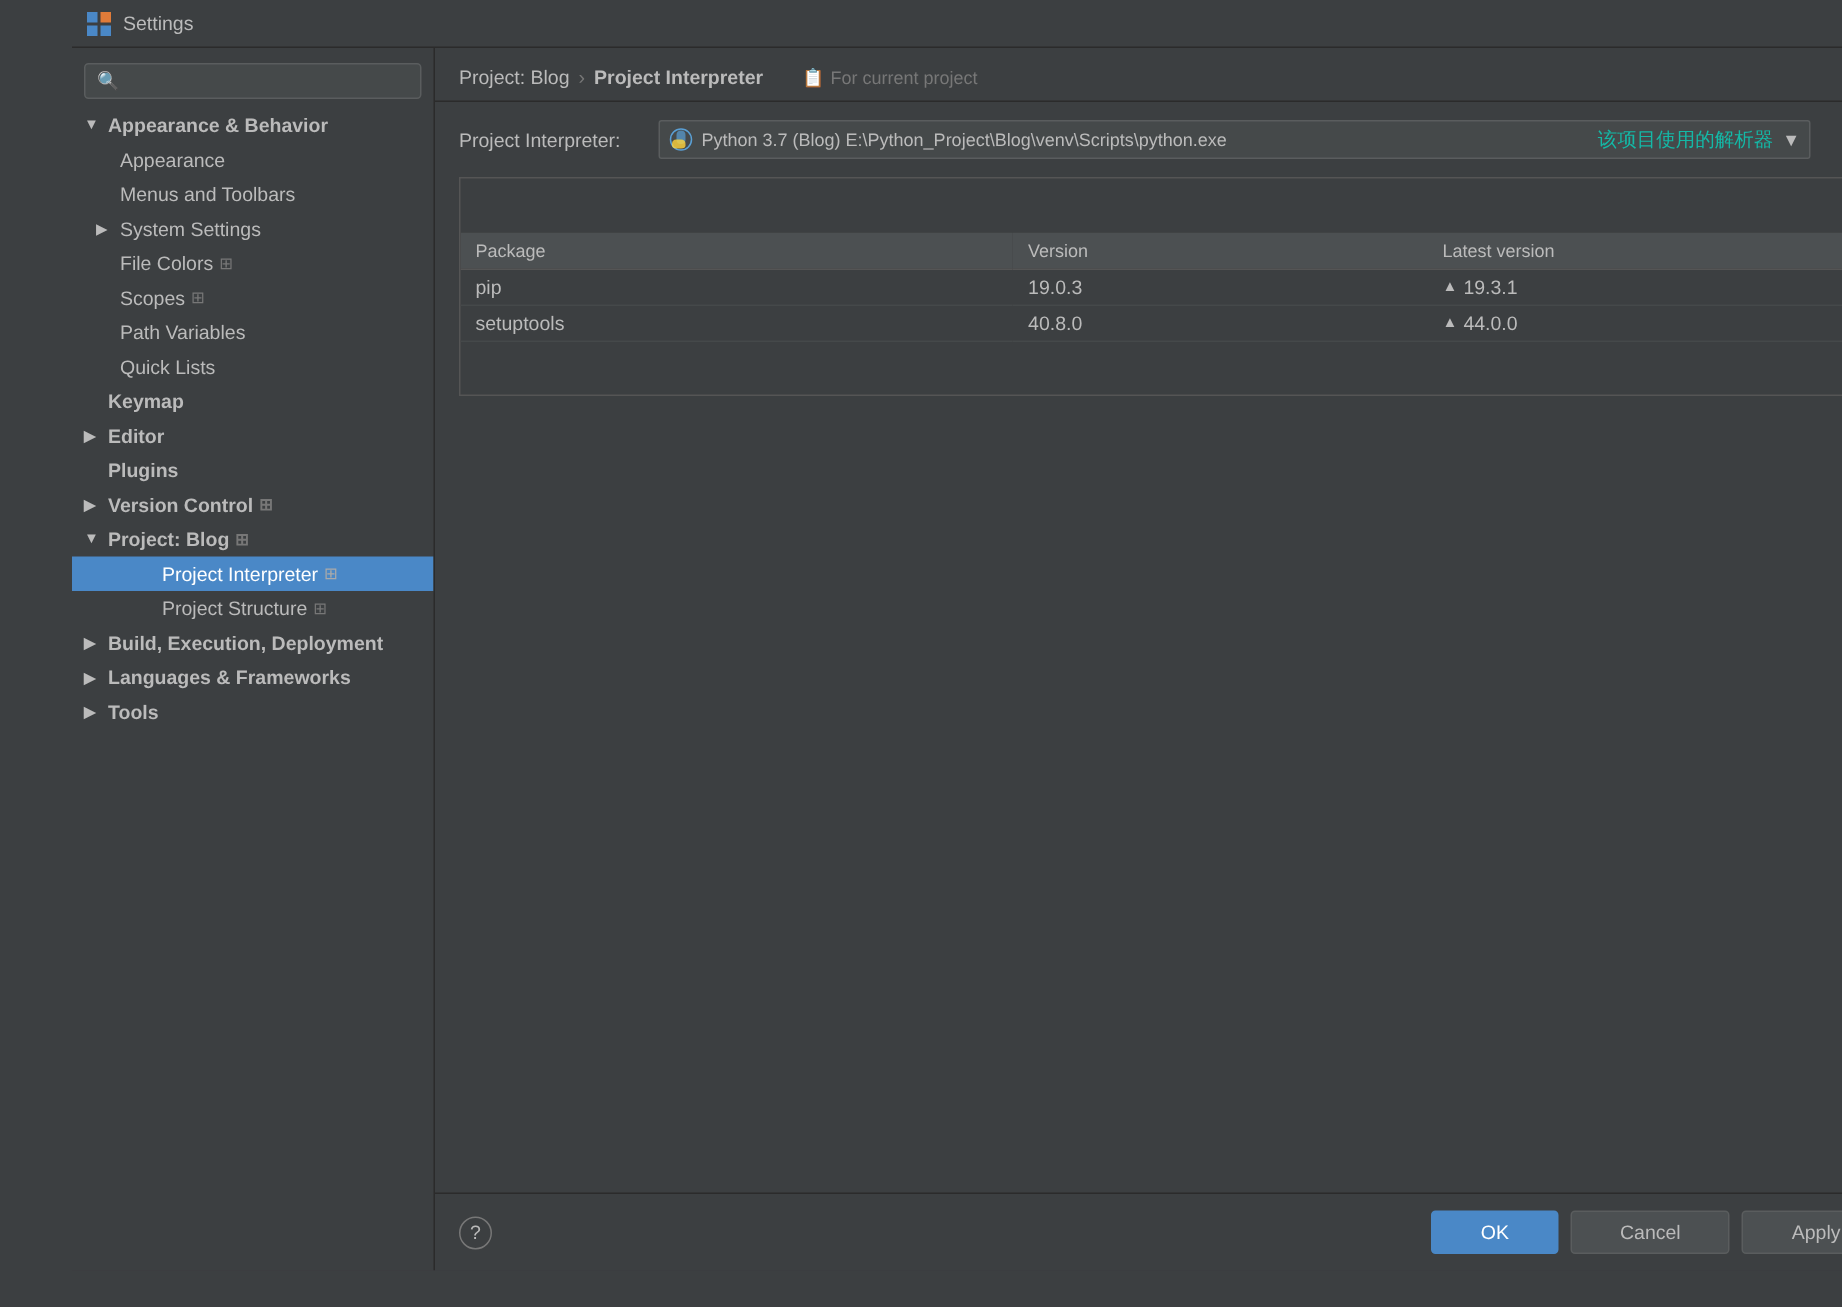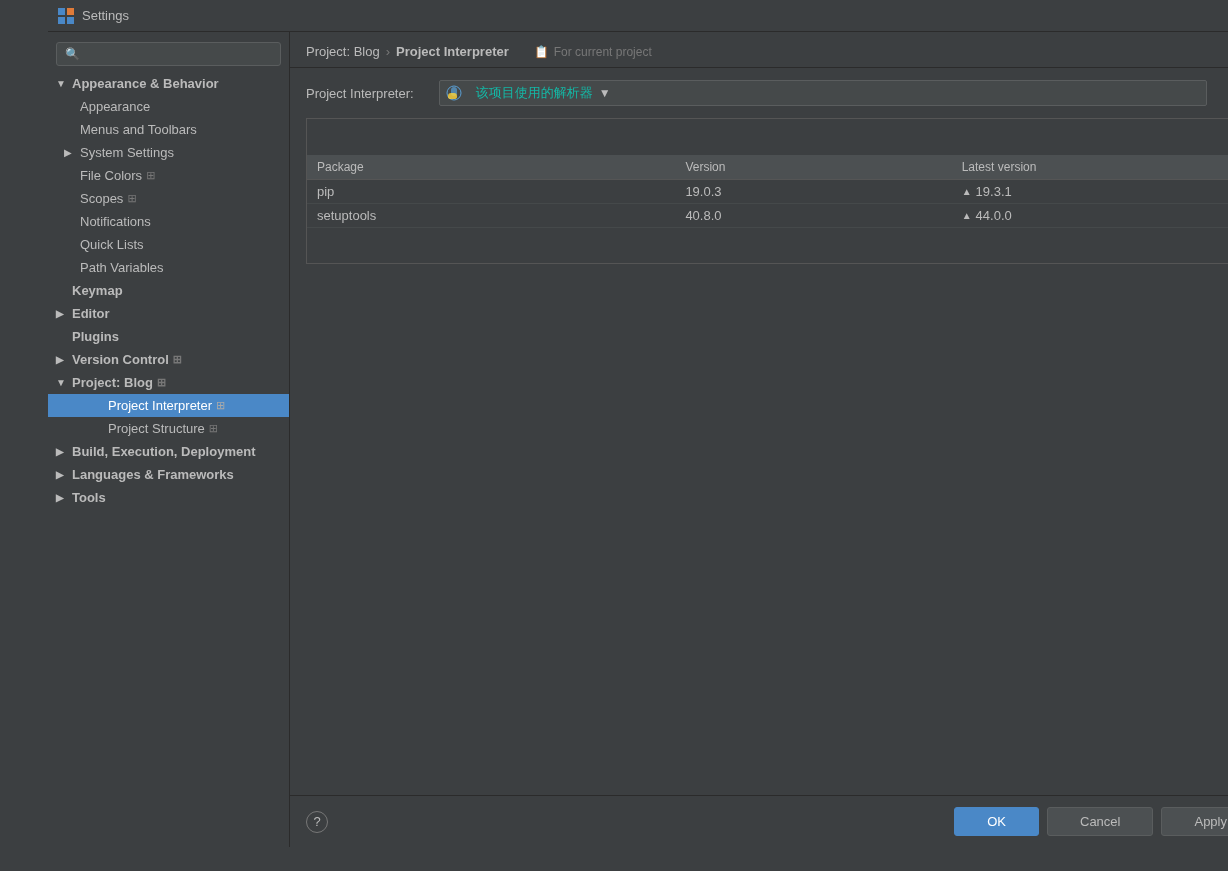--- a/index.html
+++ b/index.html
@@ -344,29 +344,25 @@
         <span>File Colors</span>
         <span class="icon-page">⊞</span>
       </div>
       <div class="sidebar-item sub">
         <span class="arrow"></span>
         <span>Scopes</span>
         <span class="icon-page">⊞</span>
       </div>
       <div class="sidebar-item sub">
         <span class="arrow"></span>
-        <span>Notifications</span>
+        <span>Path Variables</span>
       </div>
       <div class="sidebar-item sub">
         <span class="arrow"></span>
         <span>Quick Lists</span>
-      </div>
-      <div class="sidebar-item sub">
-        <span class="arrow"></span>
-        <span>Path Variables</span>
       </div>
 
       
       <div class="sidebar-item category">
         <span class="arrow"></span>
         <span>Keymap</span>
       </div>
 
       
       <div class="sidebar-item category">
@@ -443,20 +439,21 @@
           <span class="interpreter-label">Project Interpreter:</span>
           <div class="interpreter-select">
 
             <span style="display:flex;align-items:center;justify-content:center;width:16px;height:16px;flex-shrink:0;">
               <svg width="16" height="16" viewBox="0 0 16 16">
                 <circle cx="8" cy="8" r="7" fill="none" stroke="#5a9fd4" stroke-width="1"></circle>
                 <path d="M8 2 Q11 2 11 5 L11 8 Q11 11 8 11 Q5 11 5 8 L5 5 Q5 2 8 2Z" fill="#5a9fd4" opacity="0.7"></path>
                 <path d="M5 8 Q2 8 2 11 L2 12 Q2 14 5 14 L8 14 Q11 14 11 12 L11 11 Q11 8 8 8Z" fill="#ffd43b" opacity="0.8"></path>
               </svg>
             </span>
+            <span class="interpreter-select-text">Python 3.7 (Blog) E:\Python_Project\Blog\venv\Scripts\python.exe</span>
             <span class="interpreter-hint" style="color:#14b8a6; font-size:13px; margin-left:8px;">该项目使用的解析器</span>
             <span class="interpreter-select-arrow">▼</span>
           </div>
           <div class="settings-btn">
             <svg width="14" height="14" viewBox="0 0 14 14" fill="#bbbbbb">
               <circle cx="7" cy="7" r="2.5" fill="none" stroke="#bbbbbb" stroke-width="1.5"></circle>
               <path d="M7 1v2M7 11v2M1 7h2M11 7h2M2.93 2.93l1.41 1.41M9.66 9.66l1.41 1.41M2.93 11.07l1.41-1.41M9.66 4.34l1.41-1.41" stroke="#bbbbbb" stroke-width="1.2"></path>
             </svg>
           </div>
         </div>

